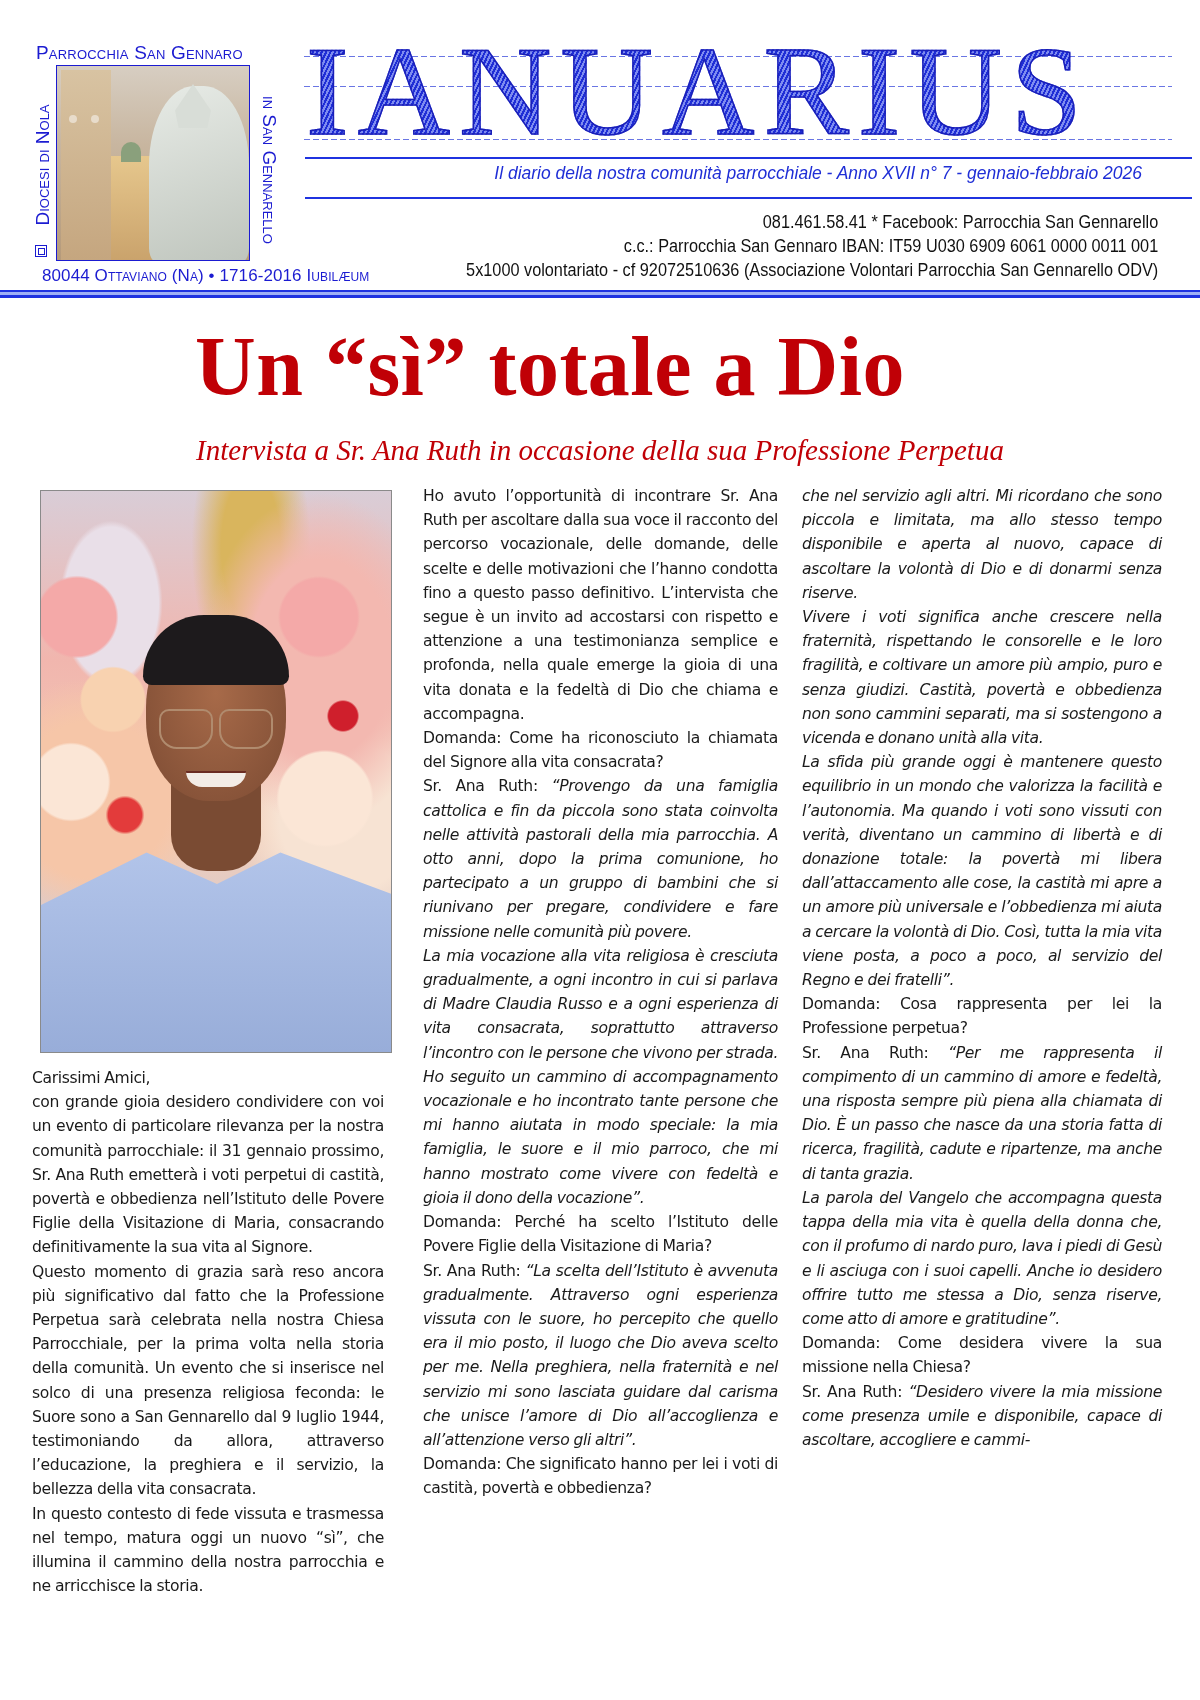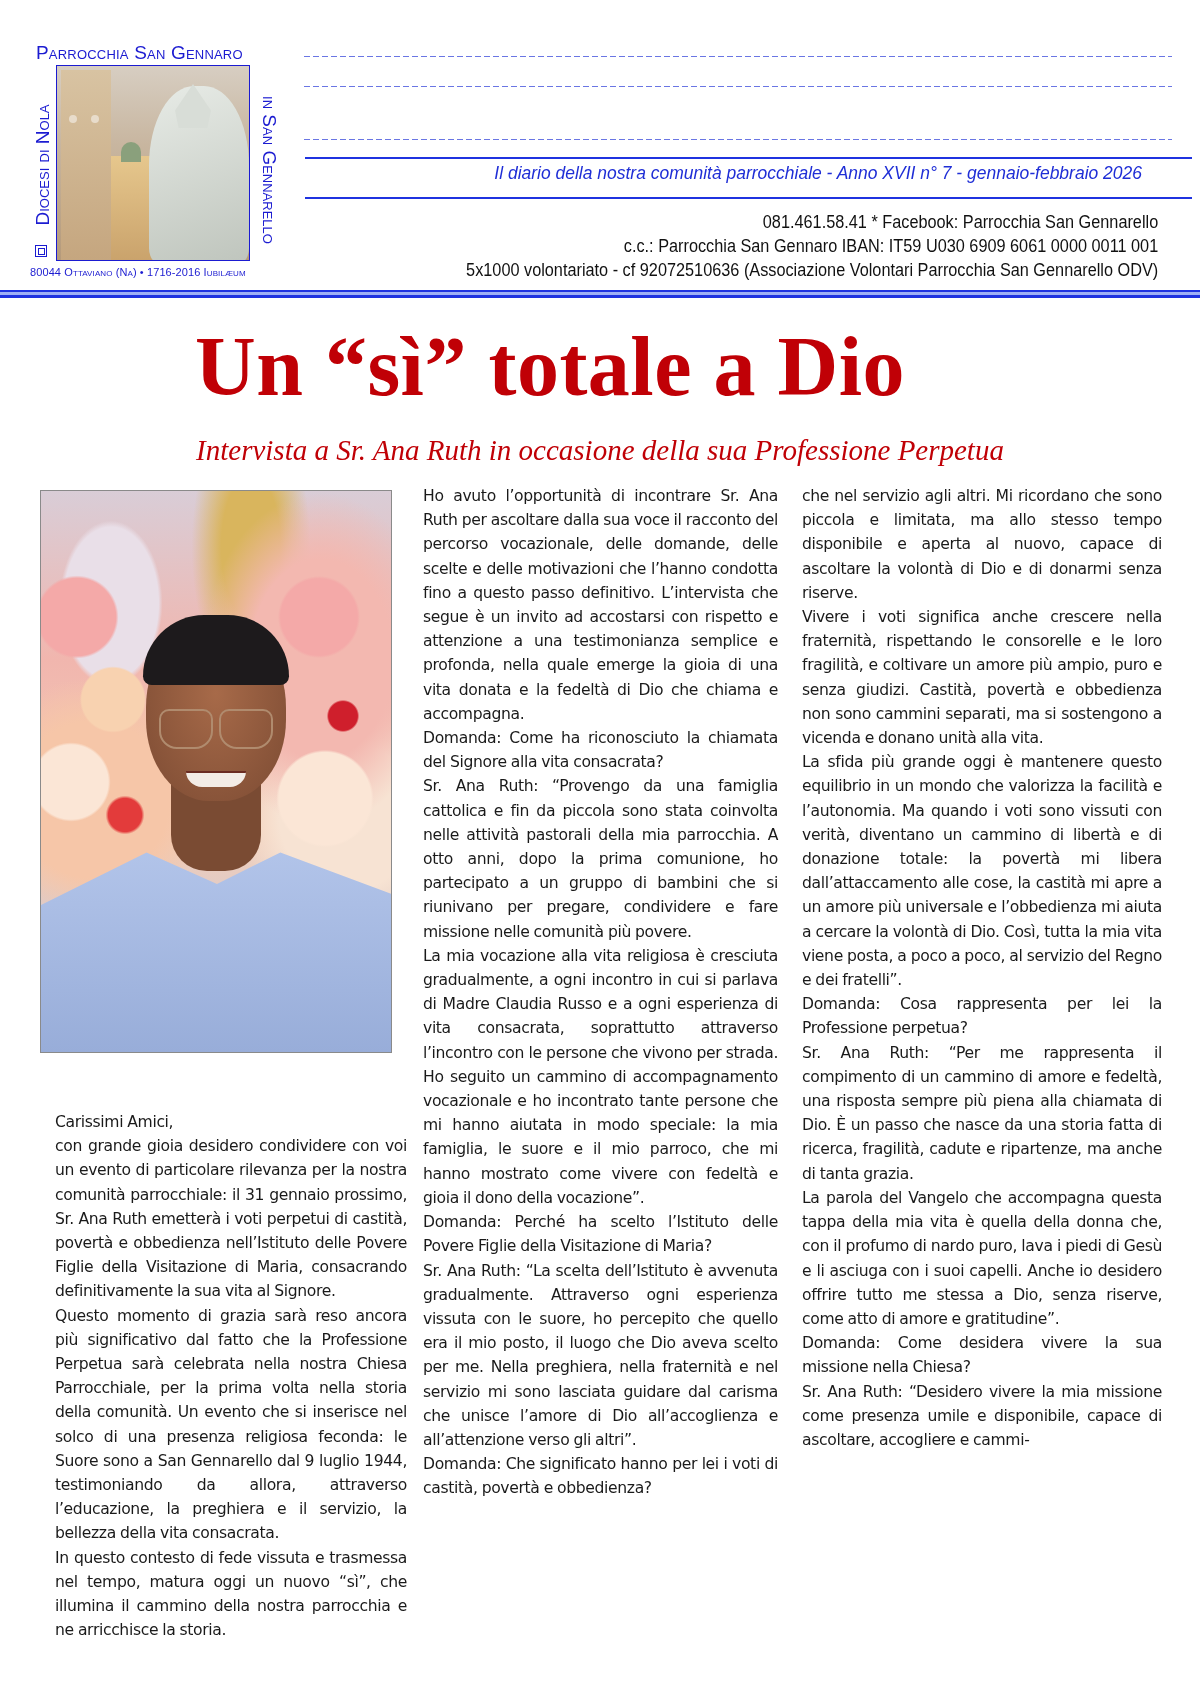--- a/index.html
+++ b/index.html
@@ -9,22 +9,22 @@
   
   .logo { position: absolute; left: 30px; top: 40px; width: 250px; height: 240px; }
   .logo-top { position: absolute; left: 6px; top: 2px; width: 240px; font-family: "Liberation Sans", sans-serif;
     font-variant: small-caps; color: #1b1bd1; font-size: 19px; letter-spacing: 0.2px; white-space: nowrap; }
   .logo-left { position: absolute; left: 2px; top: 30px; width: 22px; height: 190px; }
   .logo-left span { position: absolute; left: 50%; top: 50%; transform: translate(-50%,-50%) rotate(-90deg);
     white-space: nowrap; font-family: "Liberation Sans", sans-serif; font-variant: small-caps; color: #1b1bd1; font-size: 19px; }
   .logo-right { position: absolute; right: 0; top: 30px; width: 22px; height: 200px; }
   .logo-right span { position: absolute; left: 50%; top: 50%; transform: translate(-50%,-50%) rotate(90deg);
     white-space: nowrap; font-family: "Liberation Sans", sans-serif; font-variant: small-caps; color: #1b1bd1; font-size: 19px; }
-  .logo-bottom { position: absolute; left: 0; top: 226px; font-family: "Liberation Sans", sans-serif; font-variant: small-caps;
-    color: #1b1bd1; font-size: 11px; white-space: nowrap; letter-spacing: 0.1px; }
+  .logo-bottom { position: absolute; left: 12px; top: 226px; font-family: "Liberation Sans", sans-serif; font-variant: small-caps;
+    color: #1b1bd1; font-size: 17px; white-space: nowrap; letter-spacing: 0.1px; }
   .logo-square { position: absolute; left: 5px; top: 205px; width: 12px; height: 12px; border: 1.5px solid #1b1bd1; }
   .logo-square::after { content: ""; position: absolute; left: 2px; top: 2px; width: 5px; height: 5px; border: 1.5px solid #1b1bd1; }
   .logo-pic { position: absolute; left: 26px; top: 25px; width: 194px; height: 196px; border: 1.5px solid #1b1bd1; overflow: hidden;
     background: linear-gradient(180deg, #d7cec2 0%, #c8b6a0 40%, #b59a7a 100%); }
   .logo-pic .tower { position: absolute; left: 4px; top: 4px; width: 50px; height: 190px; background: linear-gradient(180deg,#d8c3a2,#c5a67f); }
   .logo-pic .tower::before { content: ""; position: absolute; left: 8px; top: 45px; width: 8px; height: 8px; border-radius: 50%; background: #e8dccb; box-shadow: 22px 0 0 #e8dccb; }
   .logo-pic .church { position: absolute; left: 54px; top: 90px; width: 80px; height: 104px; background: linear-gradient(180deg,#e6c78d,#caa36c); }
   .logo-pic .dome { position: absolute; left: 64px; top: 76px; width: 20px; height: 20px; border-radius: 50% 50% 0 0; background: #8aa07c; }
   .logo-pic .bell { position: absolute; left: 100px; top: 70px; width: 22px; height: 40px; background: #d89e5a; }
   .logo-pic .statue { position: absolute; left: 92px; top: 20px; width: 100px; height: 176px; background: linear-gradient(160deg,#e7ebe6,#bfc5bd); border-radius: 45% 45% 8% 8%; }
@@ -85,22 +85,22 @@
   .photo .hair { position: absolute; left: 102px; top: 124px; width: 146px; height: 70px; background: #1d1a1c; border-radius: 70px 70px 10px 10px; }
   .photo .glasses { position: absolute; left: 118px; top: 218px; width: 114px; height: 40px; }
   .photo .glasses::before, .photo .glasses::after { content: ""; position: absolute; top: 0; width: 50px; height: 36px; border: 2px solid #b08b6e; border-radius: 10px 10px 18px 18px; }
   .photo .glasses::before { left: 0; } .photo .glasses::after { right: 0; }
   .photo .smile { position: absolute; left: 145px; top: 280px; width: 60px; height: 16px; background: #f3ece6; border-radius: 0 0 30px 30px; border-top: 2px solid #6a2c22; }
 
   
   .col { position: absolute; font-family: "DejaVu Sans", sans-serif; font-size: 15.6px; line-height: 24.2px; color: #1a1a1a;
     text-align: justify; letter-spacing: -0.35px; word-spacing: -0.5px; }
   .col p { margin: 0; }
-  .col .it { }
-  .col1 { left: 55px; top: 1066px; width: 352px; margin-top: 44px; }
+  .col .it { font-style: italic; }
+  .col1 { left: 32px; top: 1066px; width: 352px; }
   .col2 { left: 423px; top: 484px; width: 355px; }
   .col3 { left: 802px; top: 484px; width: 360px; }
 </style>
 </head>
 <body>
 
 <div class="logo">
   <div class="logo-top">Parrocchia San Gennaro</div>
   <div class="logo-left">
       <span>Diocesi di Nola</span>
@@ -117,20 +117,21 @@
     <div class="statue"></div>
     <div class="mitre"></div>
   </div>
   <div class="logo-bottom">80044 Ottaviano (Na) • 1716-2016 Iubilæum</div>
 </div>
 
 <div class="masthead">
   <div class="guide g1"></div>
   <div class="guide g2"></div>
   <div class="guide g3"></div>
+  <h1 class="masthead-title">IANUARIUS</h1>
 </div>
 <div class="rule r1"></div>
 <div class="tagline">Il diario della nostra comunità parrocchiale - Anno XVII n° 7 - gennaio-febbraio 2026</div>
 <div class="rule r2"></div>
 <div class="contacts">
   <div>081.461.58.41 * Facebook: Parrocchia San Gennarello</div>
   <div>c.c.: Parrocchia San Gennaro IBAN: IT59 U030 6909 6061 0000 0011 001</div>
   <div>5x1000 volontariato - cf  92072510636 (Associazione Volontari Parrocchia San Gennarello ODV)</div>
 </div>
 <div class="rule r3"></div>

